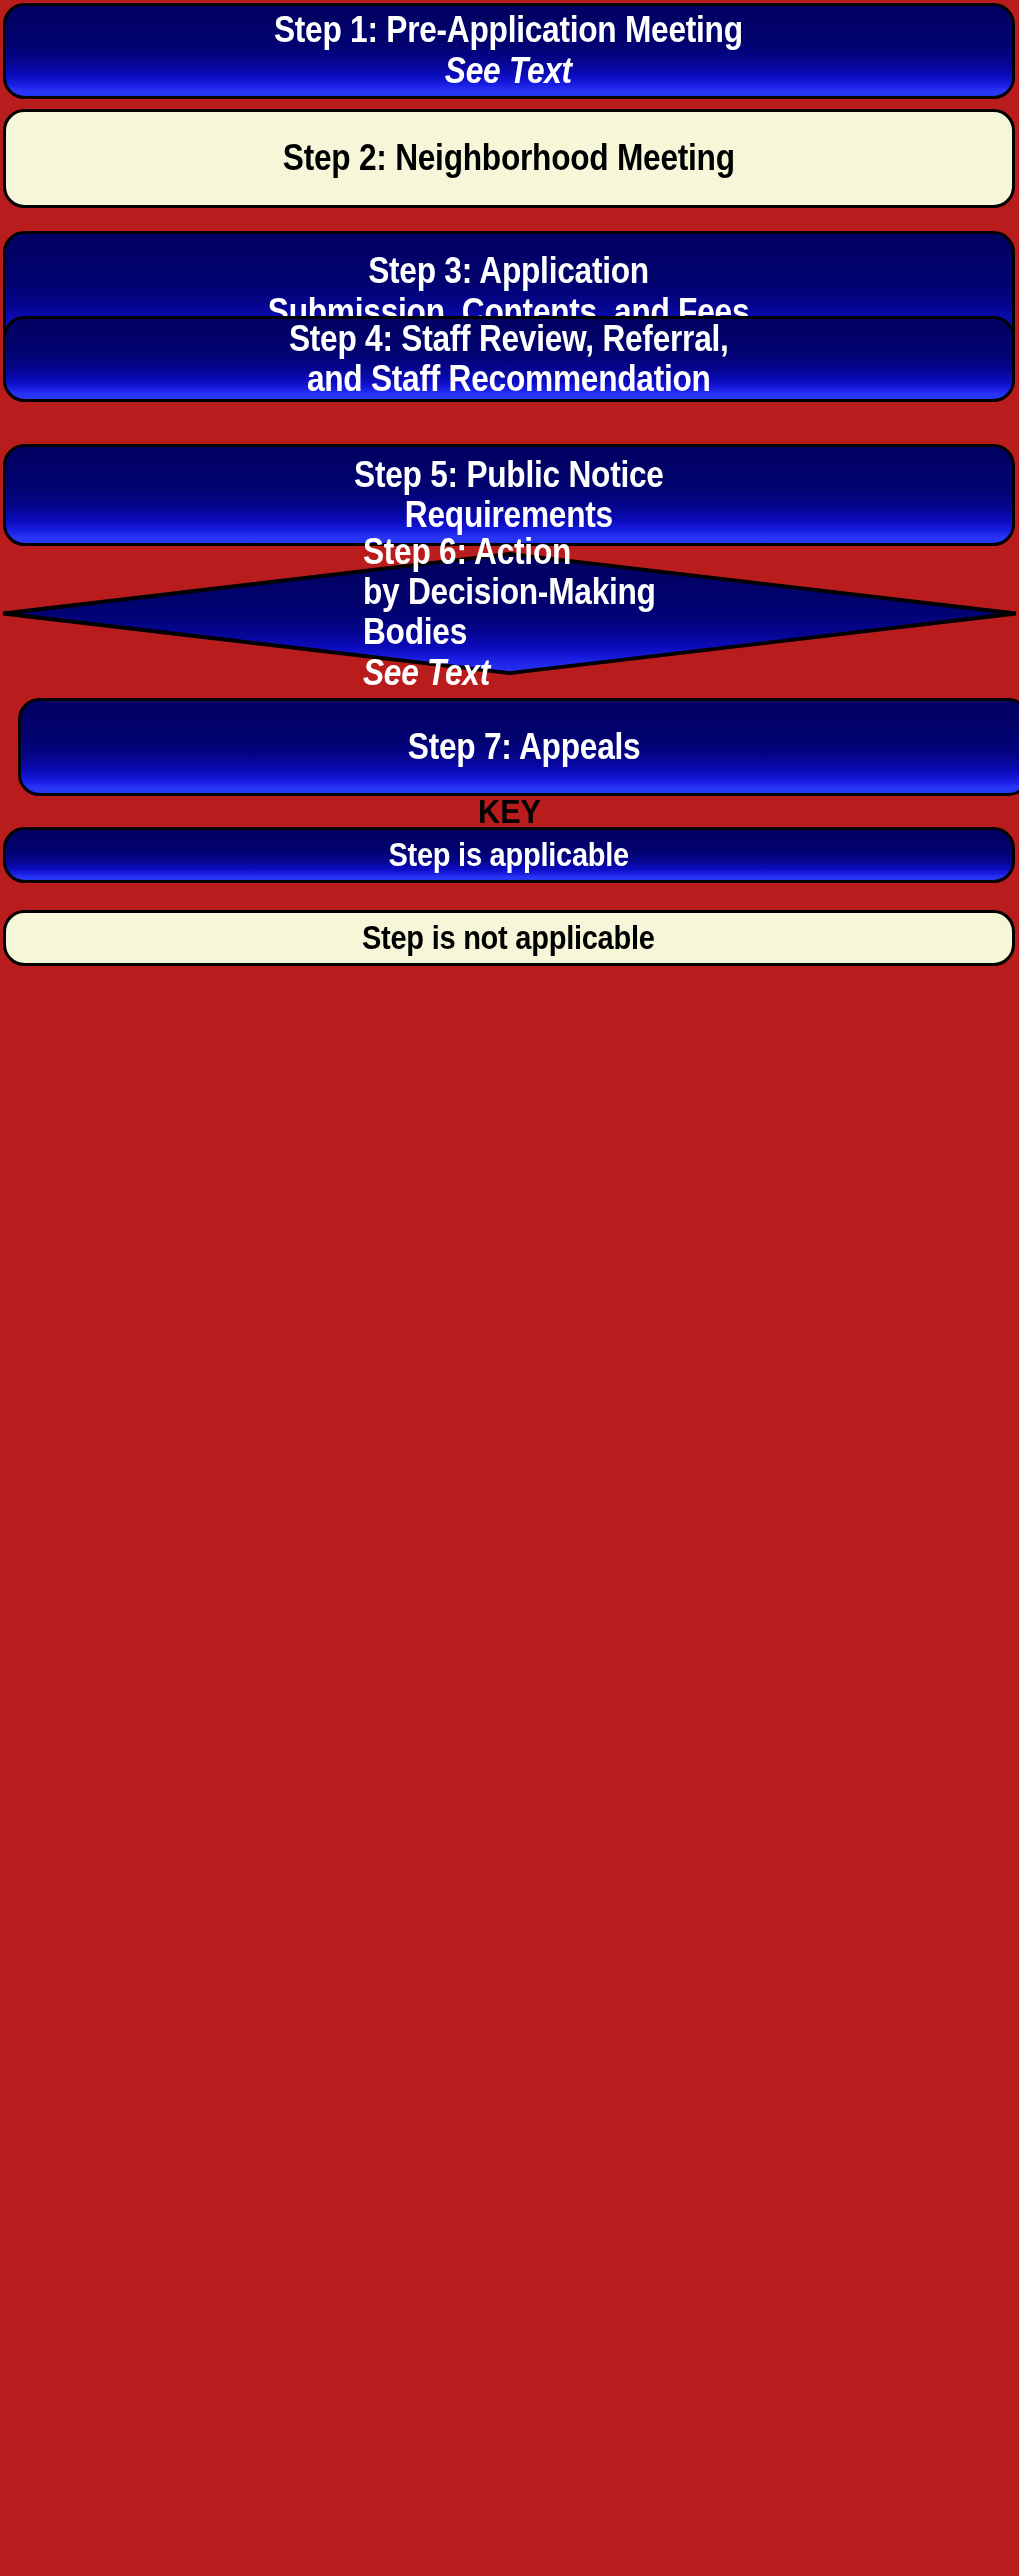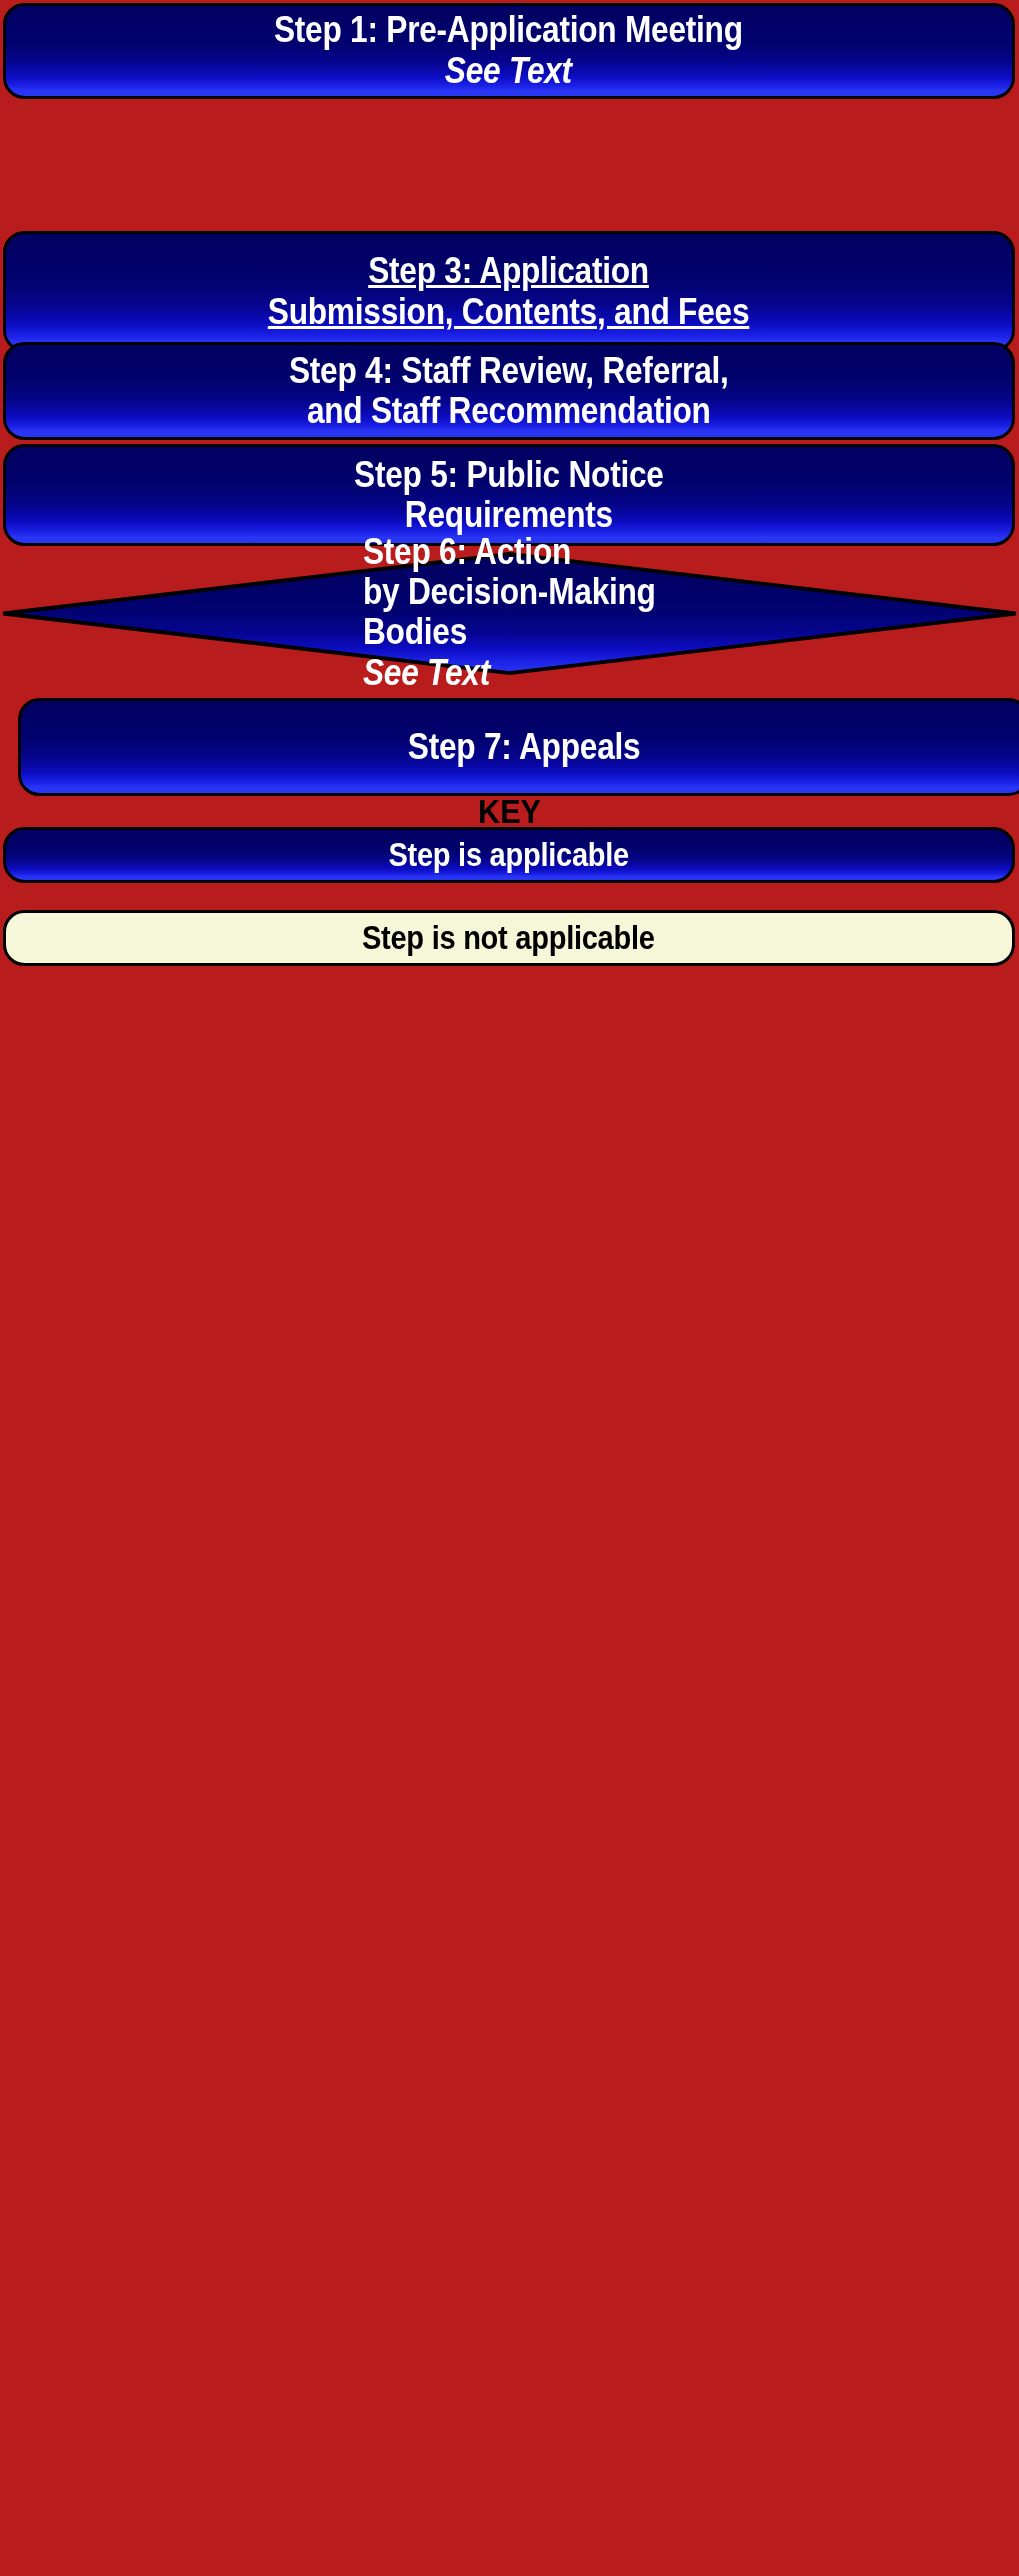--- a/index.html
+++ b/index.html
@@ -70,24 +70,24 @@
     font-weight: bold;
   }
 
   
   #step1 { left: 2.5px;  top: 2.5px;    width: 1012px; height: 96px; }
   #step1 .node-label { font-size: 36px; }
 
   #step2 { left: 2.5px;  top: 109px;  width: 1012px; height: 99px; }
   #step2 .node-label { font-size: 36px; }
 
-  #step3 { left: 2.5px;  top: 231px;  width: 1012px; height: 121px; text-decoration: underline; }
+  #step3 { left: 2.5px;  top: 231px;  width: 1012px; height: 121px; }
   #step3 .node-label { font-size: 36px; }
 
-  #step4 { left: 2.5px;  top: 342px;  width: 1012px; height: 98px; justify-content: center; }
+  #step4 { left: 2.5px;  top: 316px;  width: 1012px; height: 86px; justify-content: center; }
   #step4 .node-label { font-size: 36px; }
 
   #step5 { left: 2.5px;  top: 444px;  width: 1012px; height: 102px; }
   #step5 .node-label { font-size: 36px; }
 
   #step7 { left: 18px;  top: 698px; width: 1012px; height: 98px; }
   #step7 .node-label { font-size: 36px; }
 
   #key-applicable   { left: 2.5px; top: 827px; width: 1012px; height: 56px; }
   #key-applicable .node-label { font-size: 33px; }
@@ -141,20 +141,23 @@
 
 <div class="canvas">
 
   <div class="node applicable" id="step1">
     <div class="node-label">
       <span>Step 1: Pre-Application Meeting</span>
       <span class="node-sub">See Text</span>
     </div>
   </div>
 
+  <div class="node notapplicable" id="step2">
+    <div class="node-label">Step 2: Neighborhood Meeting</div>
+  </div>
 
   <div class="node applicable" id="step3">
     <div class="node-label">Step 3: Application
 Submission, Contents, and Fees</div>
   </div>
 
   <div class="node applicable" id="step4">
     <div class="node-label">Step 4: Staff Review, Referral,
 and Staff Recommendation</div>
   </div>

